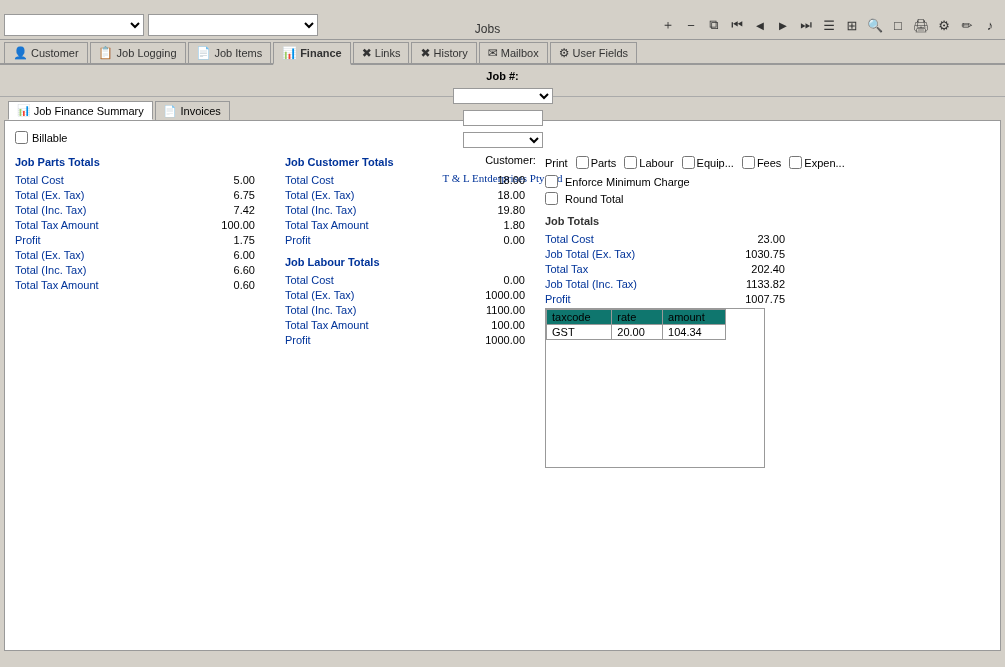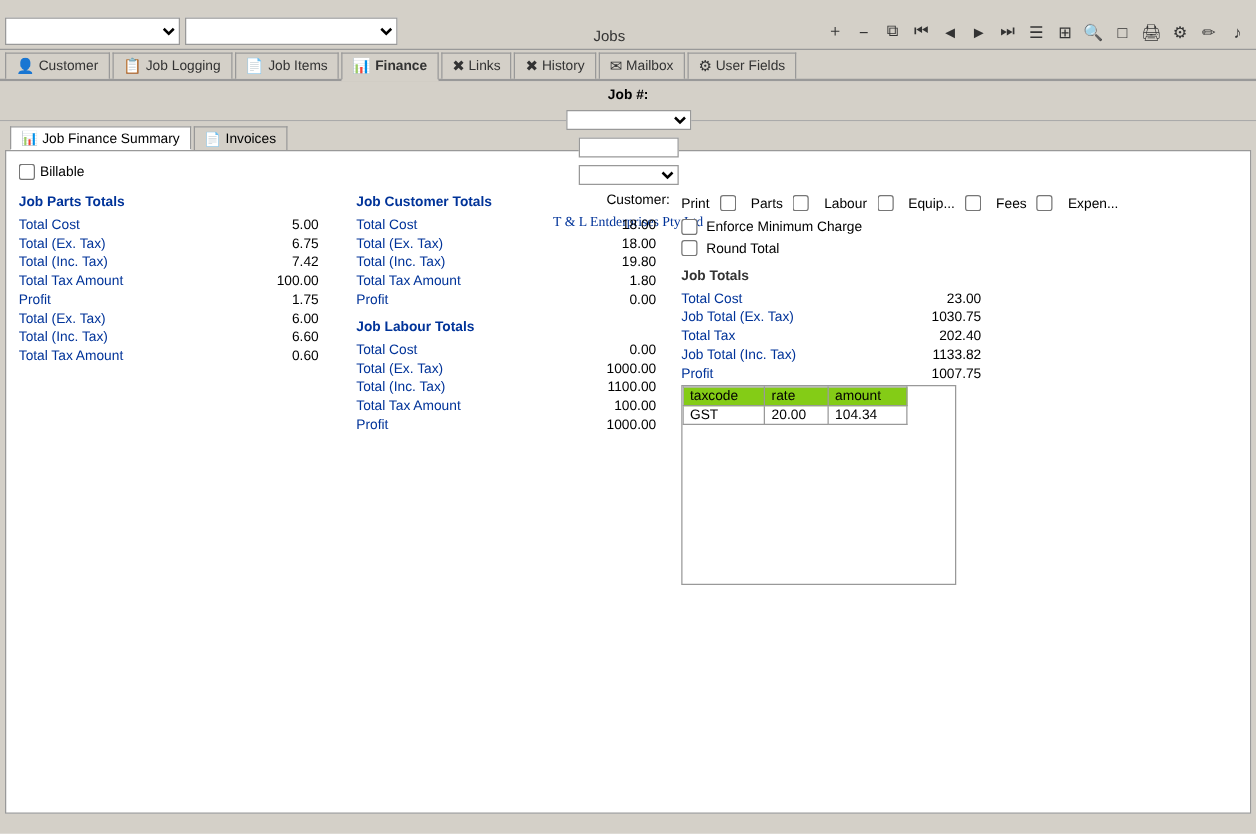--- a/index.html
+++ b/index.html
@@ -170,21 +170,21 @@
     }
     .data-row .row-label { color: #003399; }
     .data-row .row-value { text-align: right; min-width: 50px; }
     .print-row {
       display: flex;
       align-items: center;
       gap: 8px;
       margin-bottom: 6px;
       font-size: 11px;
     }
-    .print-row label { display: flex; align-items: center; gap: 12px; }
+    .print-row label { display: flex; align-items: center; gap: 2px; }
     .round-row {
       display: flex;
       align-items: center;
       gap: 4px;
       margin-bottom: 4px;
       font-size: 11px;
     }
     .round-row input[type=checkbox] { margin-right: 3px; }
     .job-totals-title {
       font-weight: bold;
@@ -200,21 +200,21 @@
       color: #003399;
     }
     .tax-table {
       border-collapse: collapse;
       font-size: 11px;
       min-width: 180px;
     }
     .tax-table th {
       border: 1px solid #999;
       padding: 1px 5px;
-      background: #84cc16;
+      background: #0f766e;
       font-weight: normal;
       text-align: left;
     }
     .tax-table td {
       border: 1px solid #999;
       padding: 1px 5px;
     }
     .tax-box {
       border: 1px solid #999;
       background: white;

